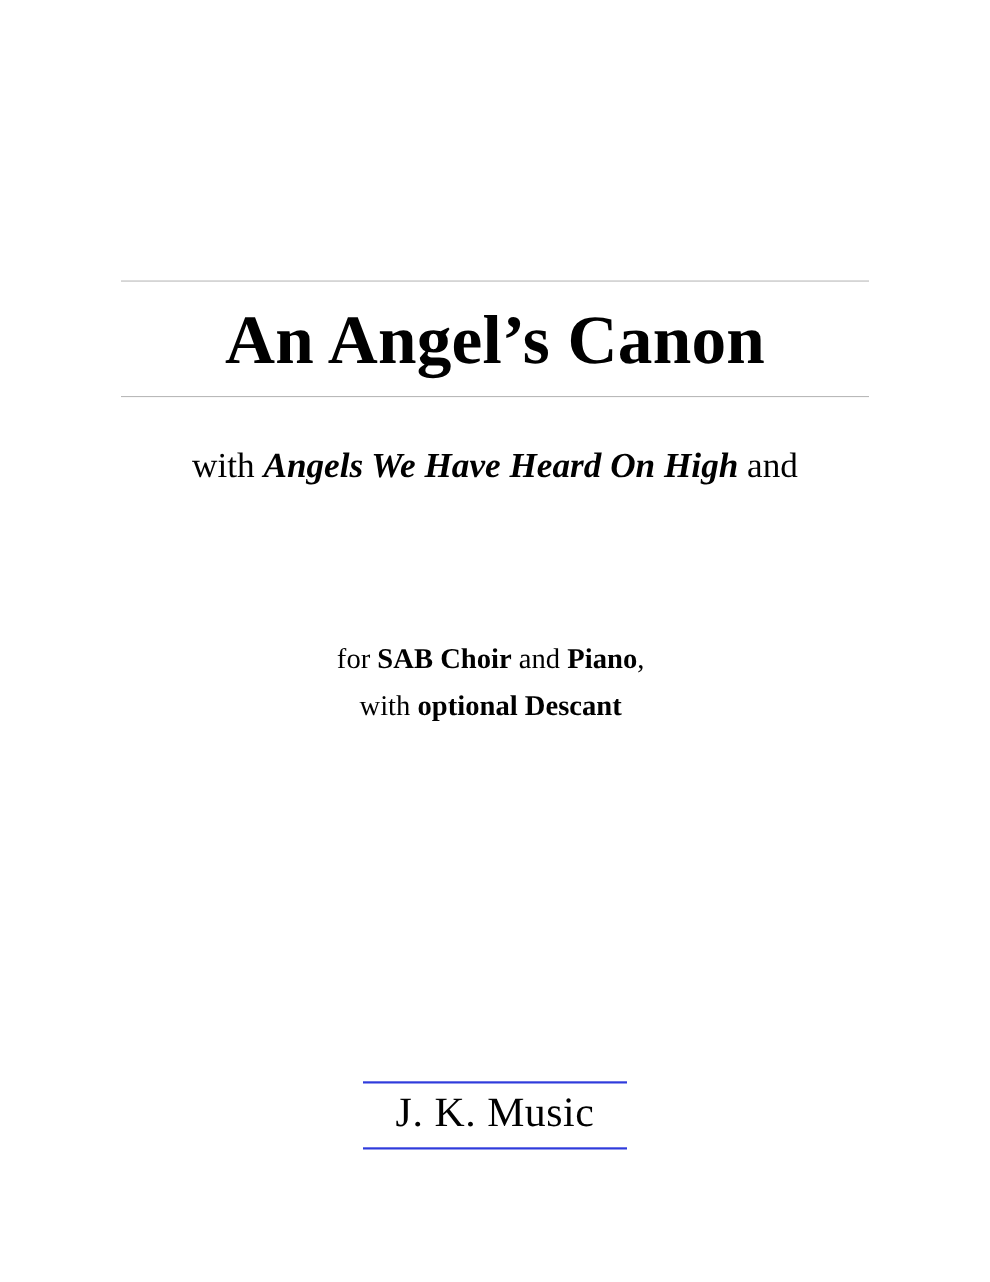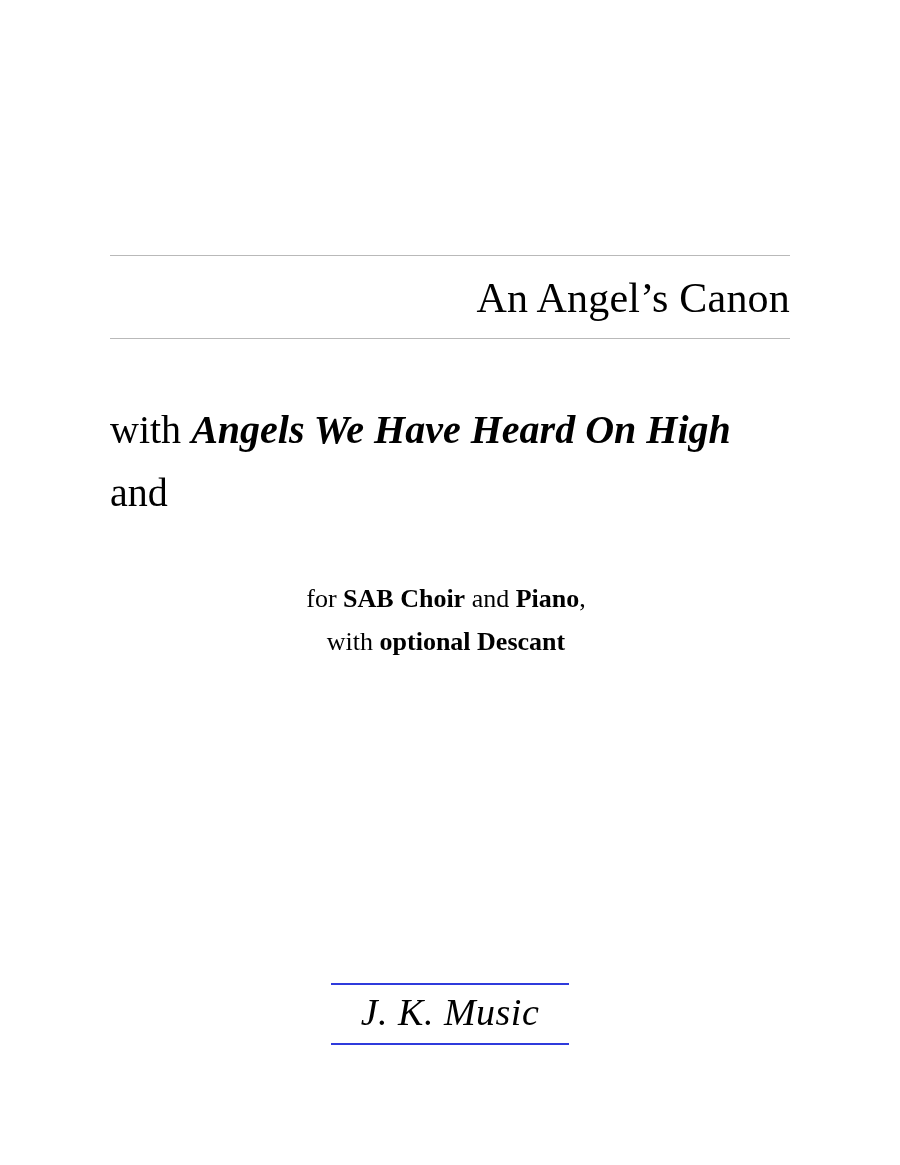--- a/index.html
+++ b/index.html
@@ -32,36 +32,35 @@
   }
 
   .rule {
     width: 100%;
     height: 1px;
     background: #b9b9b9;
   }
 
   .title {
     font-family: "Liberation Serif", serif;
-    font-size: 42px;
-    font-weight: normal;
+    font-size: 63px;
+    font-weight: bold;
     letter-spacing: 0.2px;
     line-height: 1.05;
     padding: 20px 0 18px 0;
     white-space: nowrap;
-    text-align: right;
   }
 
   .subtitle-block {
     position: absolute;
     left: 110px;
     top: 398px;
     width: 680px;
-    text-align: left;
-    font-size: 40px;
+    text-align: center;
+    font-size: 32px;
     line-height: 1.58;
   }
   .subtitle-block .it {
     font-style: italic;
     font-weight: bold;
   }
 
   .instrumentation-block {
     position: absolute;
     left: 106px;
@@ -85,21 +84,20 @@
     font-weight: bold;
     letter-spacing: 0.3px;
   }
 
   .publisher-wrap {
     position: absolute;
     left: 110px;
     top: 983px;
     width: 680px;
     text-align: center;
-    font-style: italic;
   }
   .publisher-box {
     display: inline-block;
     border-top: 2px solid #2f3bdc;
     border-bottom: 2px solid #2f3bdc;
     padding: 4px 30px 6px 30px;
   }
   .publisher {
     font-size: 38px;
     letter-spacing: 0.5px;

